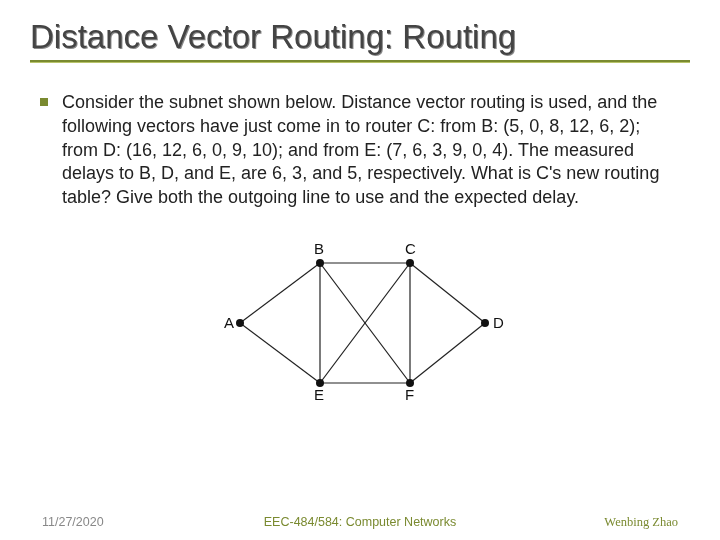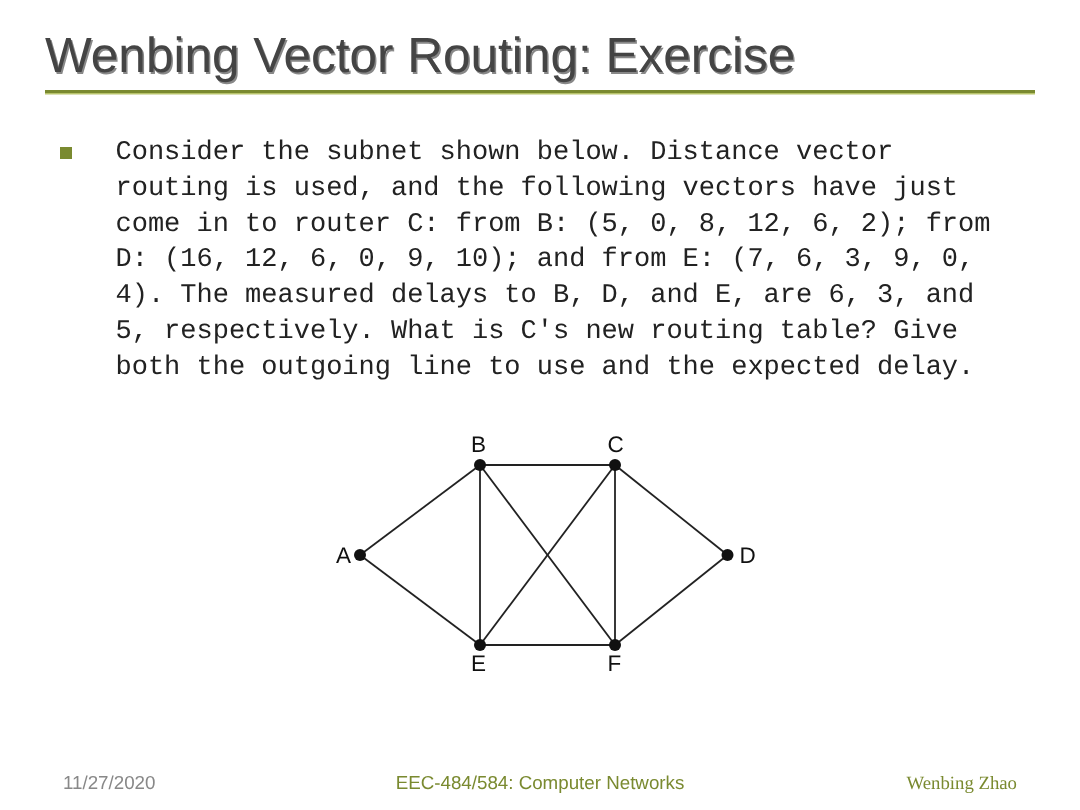--- a/index.html
+++ b/index.html
@@ -24,22 +24,21 @@
     margin-top: 4px;
     height: 3px;
     border-top: 2px solid #7a8a30;
     border-bottom: 1px solid #b8c46a;
   }
   .body {
     padding: 22px 40px 0 40px;
   }
   .bullet-row {
     display: flex;
-    gap: 29px;
-    font-family: Liberation Mono, monospace;
+    gap: 14px;
   }
   .bullet {
     width: 8px; height: 8px;
     background: #7a8a30;
     margin-top: 7px;
     flex: 0 0 8px;
   }
   .para {
     font-size: 18px;
     line-height: 1.32;
@@ -64,21 +63,21 @@
     position: absolute;
     left: 50%;
     transform: translateX(-50%);
   }
   .footer-right { color: #7a8a30; font-family: Liberation Serif, serif; }
 </style>
 </head>
 <body>
 
 <div class="title-wrap">
-  <h1 class="title">Wenbing Vector Routing: Exercise</h1>
+  <h1 class="title">Distance Vector Routing: Routing</h1>
   <div class="title-underline"></div>
 </div>
 
 <div class="body">
   <div class="bullet-row">
     <div class="bullet"></div>
     <p class="para">Consider the subnet shown below. Distance vector routing is used, and the following vectors have just come in to router C: from B: (5, 0, 8, 12, 6, 2); from D: (16, 12, 6, 0, 9, 10); and from E: (7, 6, 3, 9, 0, 4). The measured delays to B, D, and E, are 6, 3, and 5, respectively. What is C's new routing table? Give both the outgoing line to use and the expected delay.</p>
   </div>
 
   <svg class="diagram" width="300" height="170" viewBox="0 0 300 170">

